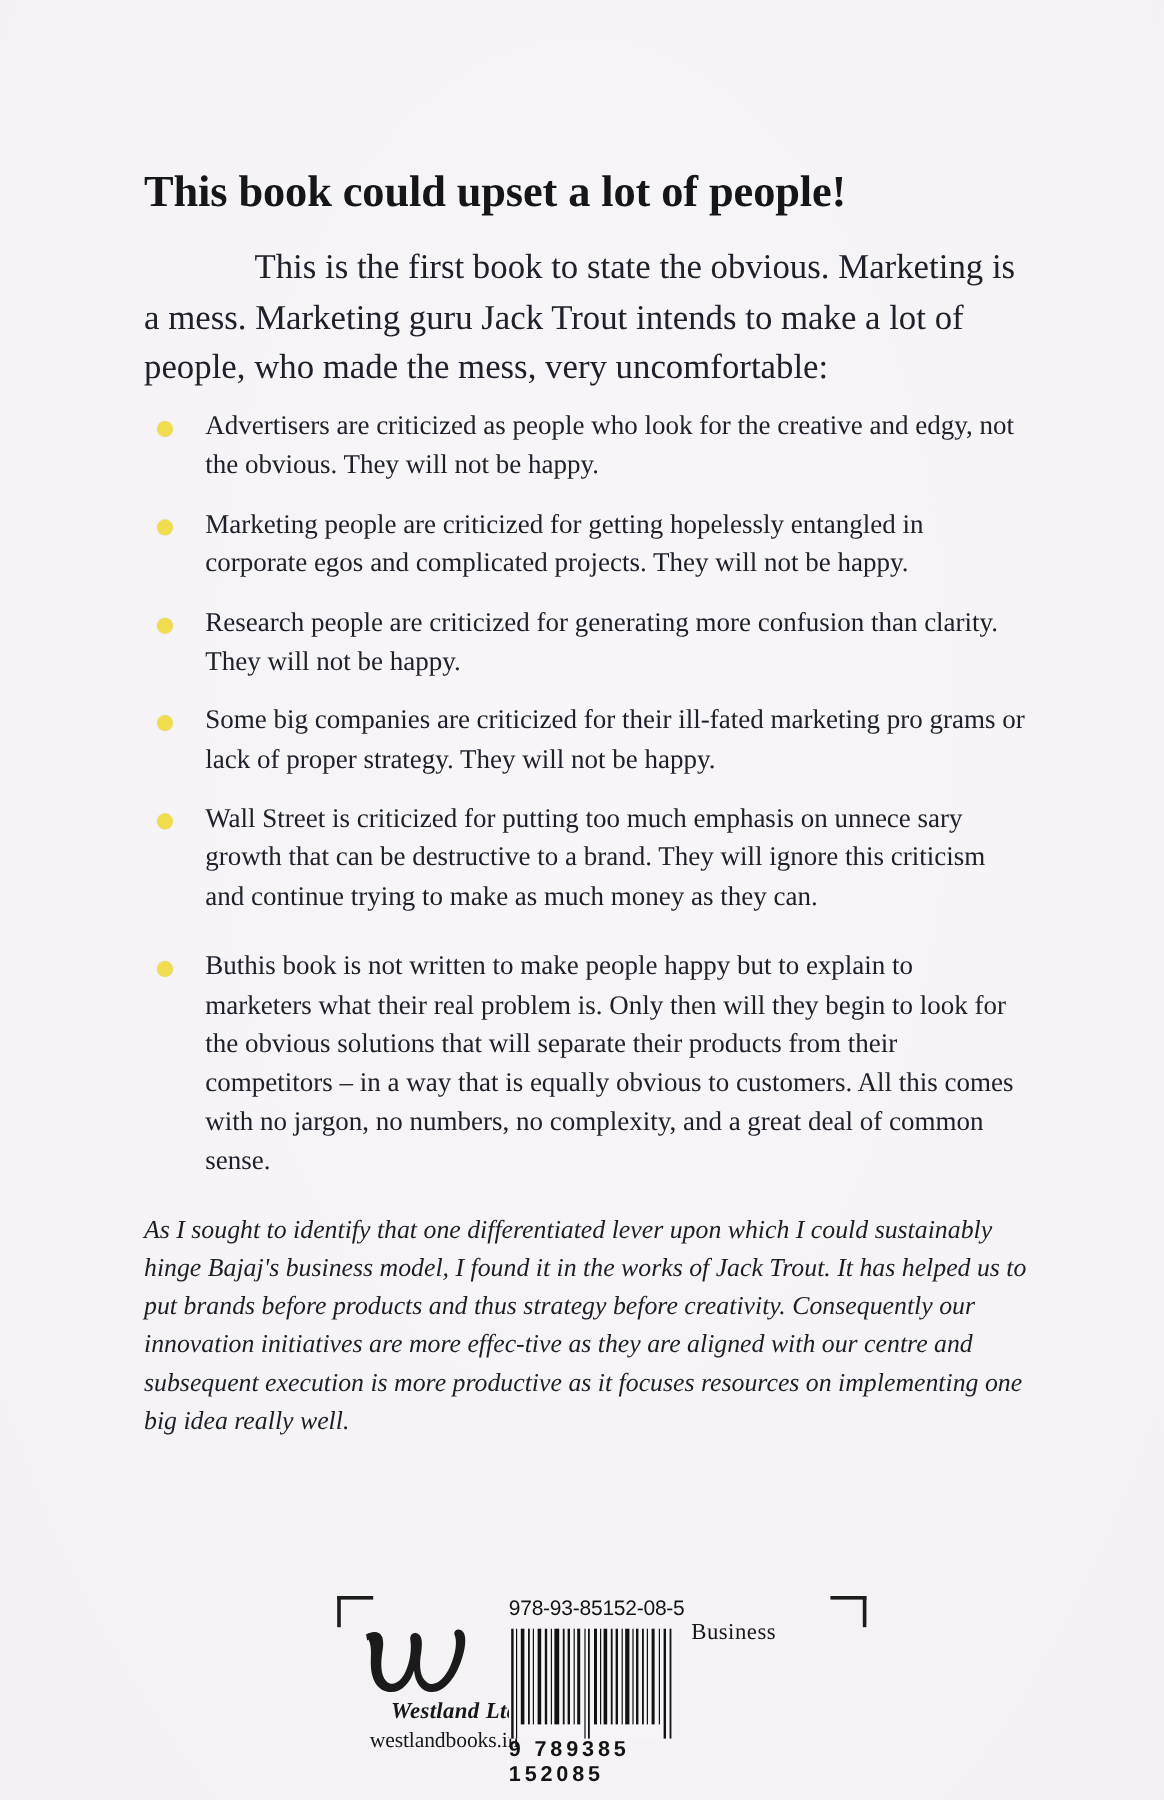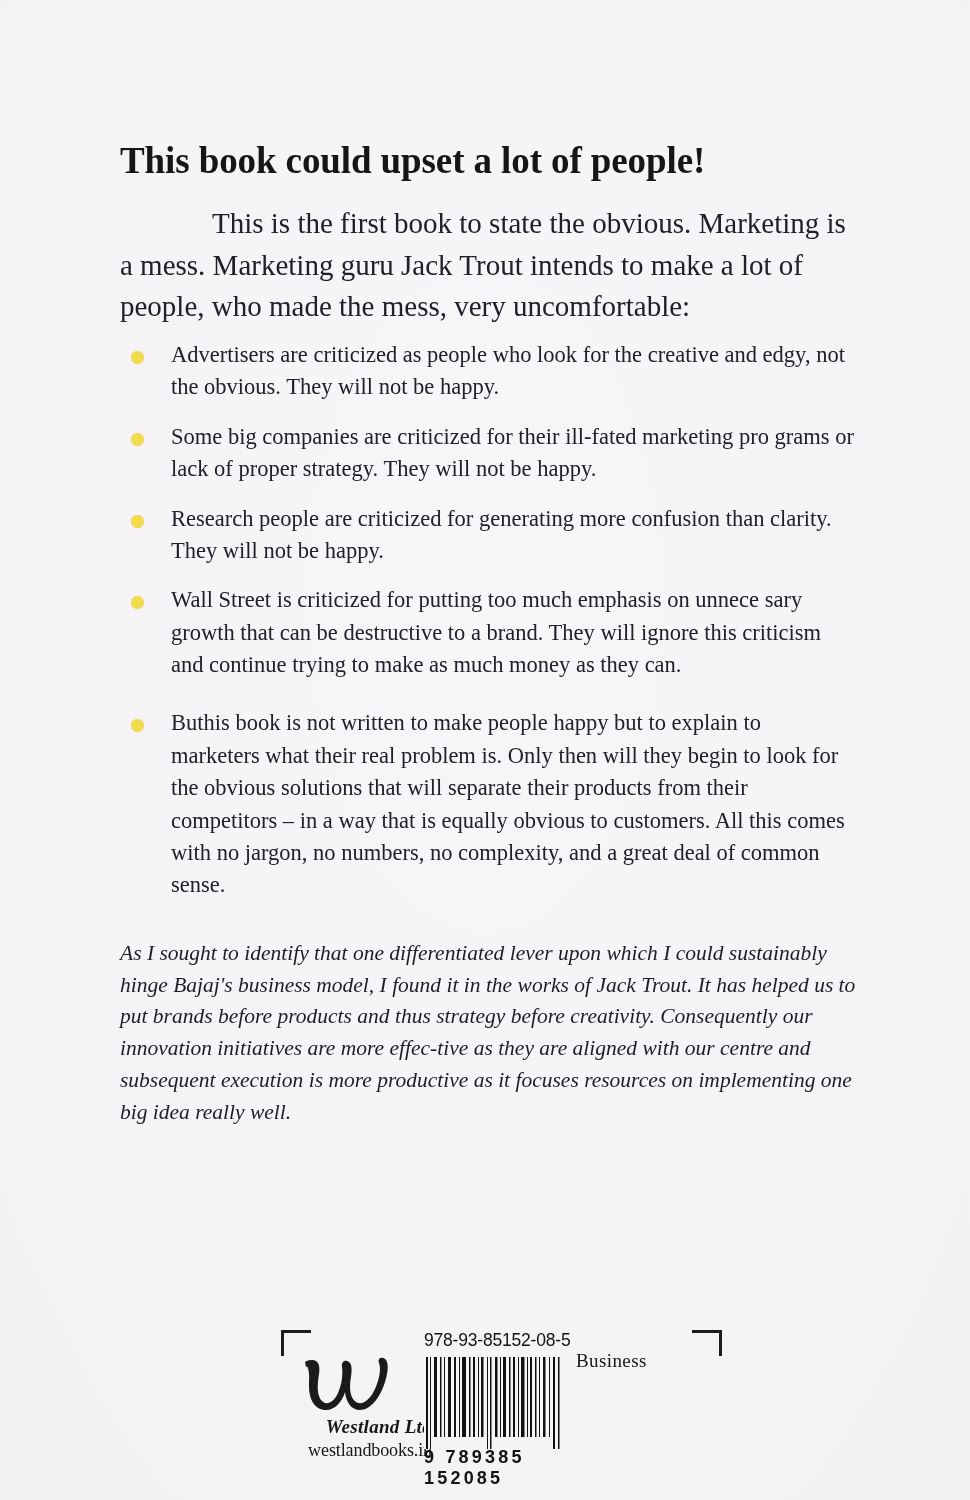--- a/index.html
+++ b/index.html
@@ -72,21 +72,21 @@
     border-radius: 50%;
     background: #f1dc4d;
     box-shadow: 0 0 1px 0 rgba(190,170,40,0.55);
   }
 
   li.last-bullet {
     margin-top: 26px;
   }
 
   .testimonial {
-    margin-top: 36px;
+    margin-top: 26px;
     font-size: 21.5px;
     font-style: italic;
     line-height: 1.48;
     color: #1d1d26;
   }
 
   .attribution {
     margin-top: 12px;
     padding-left: 96px;
     font-size: 23px;
@@ -215,25 +215,29 @@
 
     <p class="intro">This is the first book to state the obvious. Marketing is a mess. Marketing guru Jack Trout intends to make a lot of people, who made the mess, very uncomfortable:</p>
 
     <ul class="bullets">
       <li>
         <span class="dot"></span>
         <span>Advertisers are criticized as people who look for the creative and edgy, not the obvious. They will not be happy.</span>
       </li>
       <li>
         <span class="dot"></span>
+        <span>Marketing people are criticized for getting hopelessly entangled in corporate egos and complicated projects. They will not be happy.</span>
+      </li>
+      <li>
+        <span class="dot"></span>
+        <span>Research people are criticized for generating more confusion than clarity. They will not be happy.</span>
+      </li>
+      <li>
+        <span class="dot"></span>
         <span>Some big companies are criticized for their ill-fated marketing pro grams or lack of proper strategy. They will not be happy.</span>
-      </li>
-      <li>
-        <span class="dot"></span>
-        <span>Research people are criticized for generating more confusion than clarity. They will not be happy.</span>
       </li>
       <li>
         <span class="dot"></span>
         <span>Wall Street is criticized for putting too much emphasis on unnece sary growth that can be destructive to a brand. They will ignore this criticism and continue trying to make as much money as they can.</span>
       </li>
       <li class="last-bullet">
         <span class="dot"></span>
         <span>Buthis book is not written to make people happy but to explain to marketers what their real problem is. Only then will they begin to look for the obvious solutions that will separate their products from their competitors – in a way that is equally obvious to customers. All this comes with no jargon, no numbers, no complexity, and a great deal of common sense.</span>
       </li>
     </ul>

